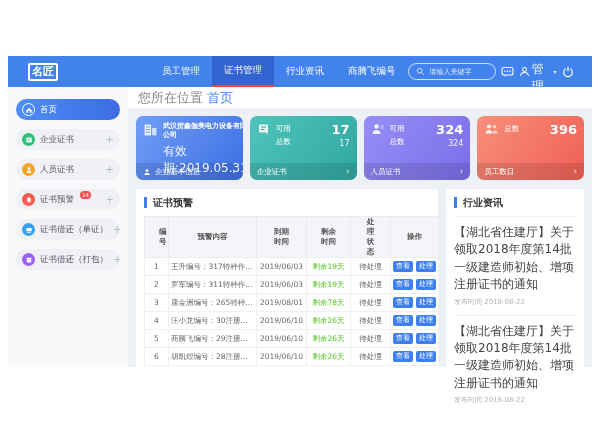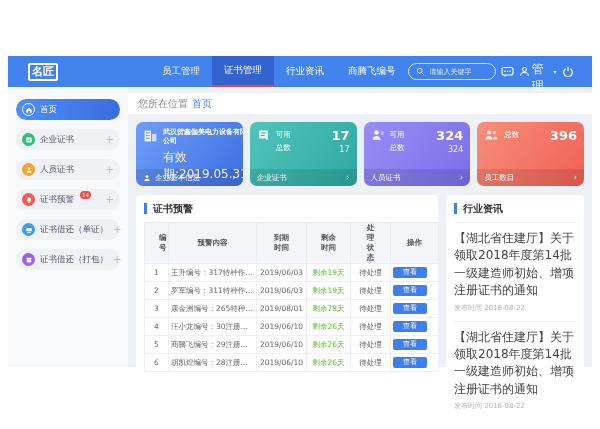--- a/index.html
+++ b/index.html
@@ -32,21 +32,21 @@
   .icon-home{border:1.5px solid #fff;box-sizing:border-box;}
   .icon-green{background:#2ec07a;}
   .icon-orange{background:#f7a32b;}
   .icon-red{background:#f45a52;}
   .icon-blue{background:#38a0f2;}
   .icon-purple{background:#9c5ff2;}
   .side-label{white-space:nowrap;}
   .side-badge{background:#f34d4d;color:#fff;font-size:5.5px;border-radius:6px;padding:0 2px;line-height:8px;height:8px;align-self:flex-start;margin-top:2px;margin-left:1px;}
   .side-plus{margin-left:auto;color:#b6bcc6;font-size:10px;line-height:1;}
   .main{flex:1;display:flex;flex-direction:column;background:#edf0f4;min-width:0;}
-  .breadcrumb{height:21px;background:#fff;display:flex;align-items:center;font-size:10px;color:#888;padding:0 10px;gap:4px;flex:none;margin-top:6px;}
+  .breadcrumb{height:21px;background:#fff;display:flex;align-items:center;font-size:13px;color:#888;padding:0 10px;gap:4px;flex:none;}
   .crumb-link{color:#4a86e8;cursor:pointer;}
   .content{padding:8px;flex:1;min-height:0;}
   
   .cards{display:flex;gap:7px;height:64px;}
   .card{flex:1;border-radius:7px;color:#fff;display:flex;flex-direction:column;overflow:hidden;cursor:pointer;min-width:0;}
   .card-top{flex:1;display:flex;padding:6px 7px 0;gap:5px;min-height:0;}
   .card-footer{height:17px;background:rgba(0,0,0,.10);display:flex;align-items:center;font-size:7.5px;padding:0 7px;gap:4px;flex:none;}
   .chev{margin-left:auto;font-size:9px;opacity:.9;line-height:1;}
   .card-blue{background:linear-gradient(125deg,#6f9df8,#3e6fe2);}
   .card-teal{background:linear-gradient(125deg,#4fc4bb,#2fa8a0);}
@@ -62,21 +62,21 @@
   
   .panels{display:flex;gap:8px;margin-top:9px;align-items:flex-start;}
   .panel{background:#fff;border-radius:3px;padding:8px;box-sizing:border-box;}
   .panel-alert{width:302px;flex:none;}
   .panel-news{flex:1;min-width:0;}
   .panel-title{font-size:10px;font-weight:bold;color:#333;border-left:3px solid #3e7ff0;padding-left:6px;line-height:11px;margin-bottom:8px;}
   table{width:100%;border-collapse:collapse;font-size:7.5px;color:#666;table-layout:fixed;}
   th{background:#f3f5f8;color:#555;font-weight:bold;height:17px;border:1px solid #e9ebef;padding:0 14px;}
   td{height:17px;text-align:center;border:1px solid #eef0f3;padding:0 2px;overflow:hidden;white-space:nowrap;text-overflow:ellipsis;}
   .remain{color:#53c41f;}
-  .btn{display:inline-block;background:#3e7ff0;color:#fff;border-radius:2px;font-size:7px;padding:2px 10px;cursor:pointer;line-height:1;}
+  .btn{display:inline-block;background:#3e7ff0;color:#fff;border-radius:2px;font-size:7px;padding:2px 3px;cursor:pointer;line-height:1;}
   .btn + .btn{margin-left:3px;}
   .news-item{border-top:1px solid #f0f1f3;padding:7px 0 8px;cursor:pointer;}
   .news-title{font-size:12px;color:#444;line-height:1.45;}
   .news-meta{font-size:7px;color:#b0b4bb;margin-top:3px;}
   svg{display:block;}
 </style>
 </head>
 <body>
 
 <div class="app">

